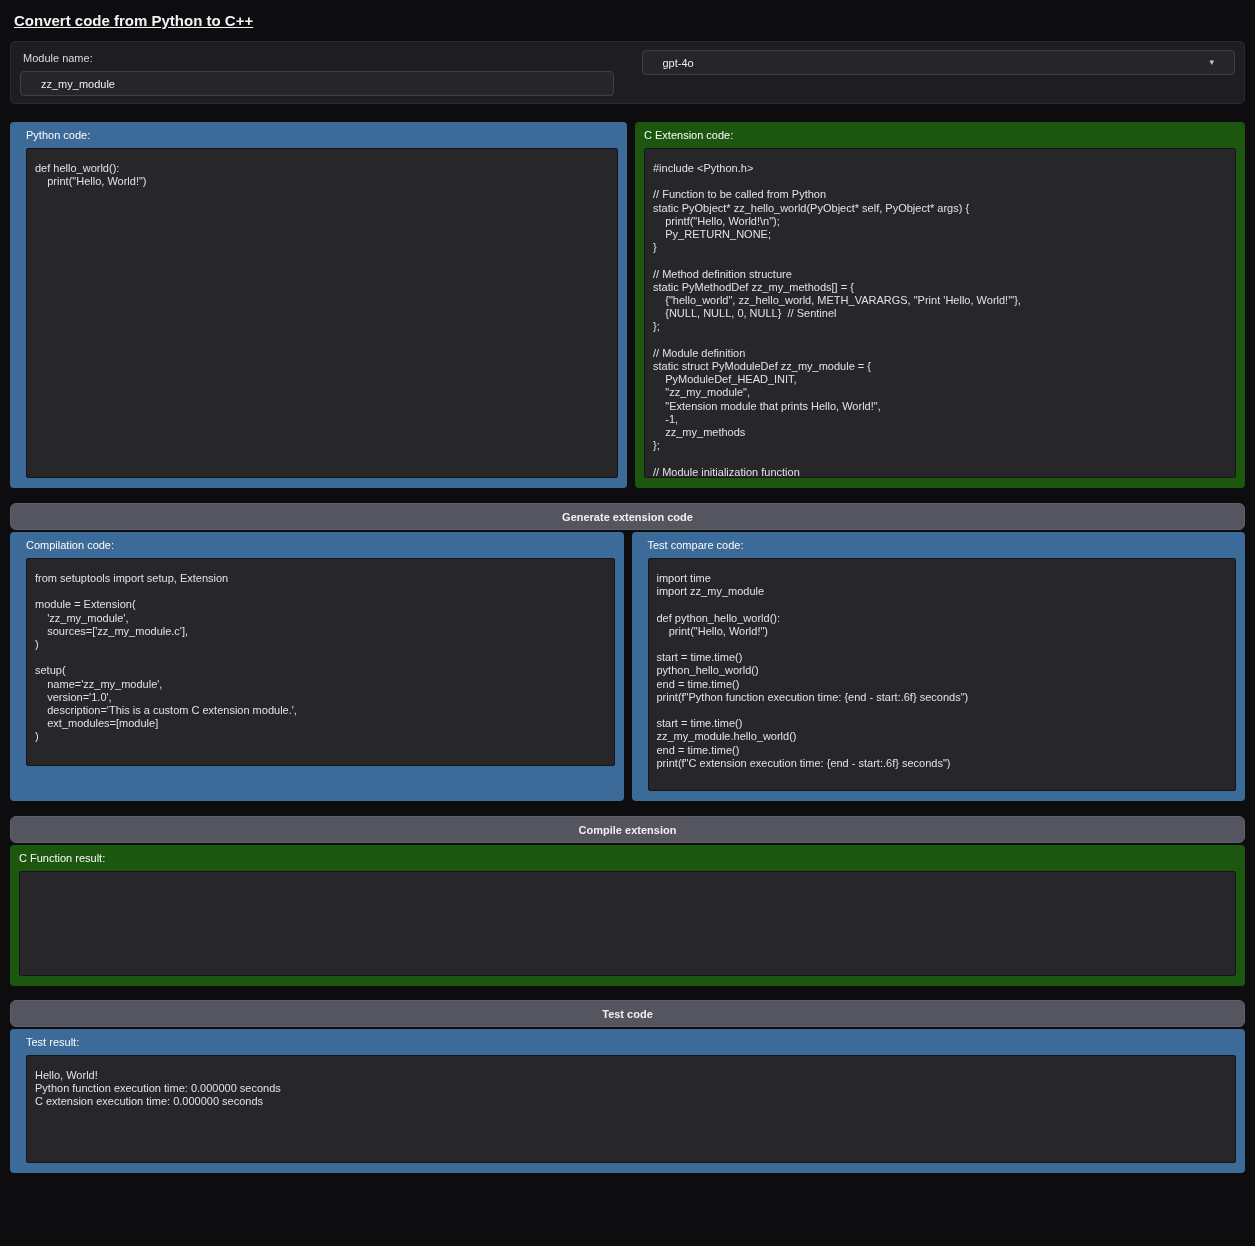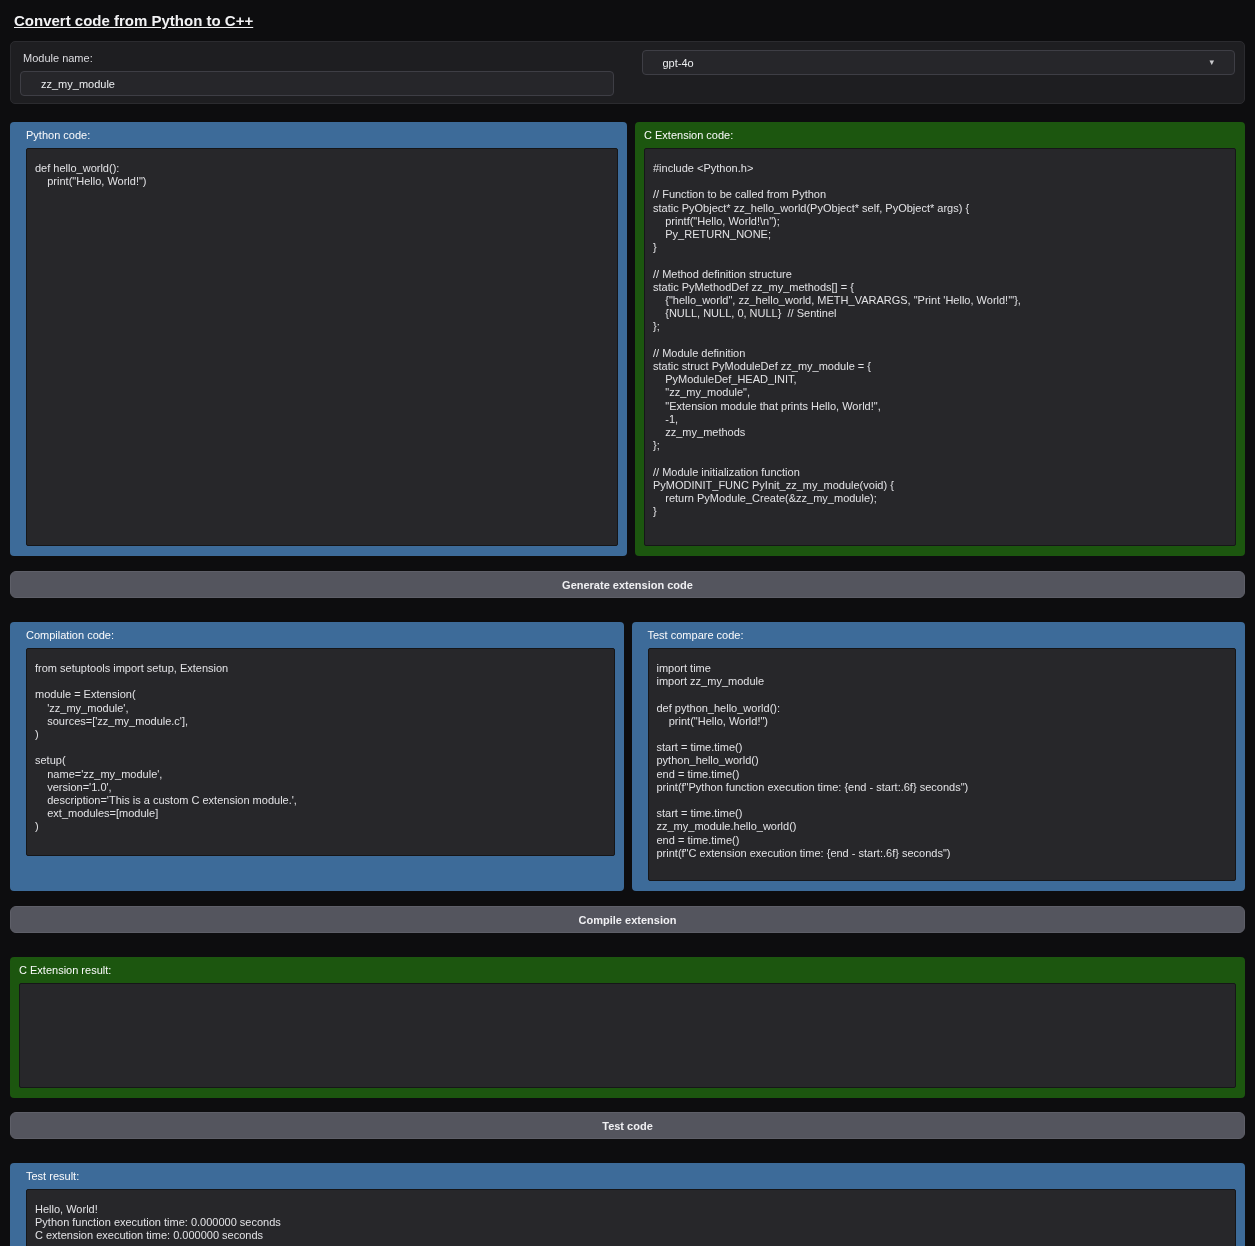--- a/index.html
+++ b/index.html
@@ -67,25 +67,25 @@
     background: #54555e;
     border: 1px solid #5e5f68;
     border-radius: 6px;
     height: 27px;
     color: #f0f0f3;
     font-family: "Liberation Sans", "DejaVu Sans", sans-serif;
     font-size: 11px;
     font-weight: bold;
     text-align: center;
     cursor: pointer;
-    margin-bottom: 24px;
+    margin-bottom: 2px;
   }
   .mb14 { margin-bottom: 14px; }
   
-  .h-code-top   { height: 398px; }
+  .h-code-top   { height: 330px; }
   .h-comp       { height: 208px; }
   .h-test-cmp   { height: 233px; }
   .h-ext-result { height: 105px; }
   .h-test-res   { height: 108px; }
   .row-mid { min-height: 250px; }
 </style>
 </head>
 <body>
 
 <h1 class="page-title">Convert code from Python to C++</h1>
@@ -178,21 +178,21 @@
 start = time.time()
 zz_my_module.hello_world()
 end = time.time()
 print(f"C extension execution time: {end - start:.6f} seconds")</div>
   </div>
 </div>
 
 <button class="action-button">Compile extension</button>
 
 <div class="panel green mb14">
-  <div class="panel-label">C Extension result:</div>
+  <div class="panel-label">C Function result:</div>
   <div class="code-area h-ext-result"></div>
 </div>
 
 <button class="action-button">Test code</button>
 
 <div class="panel blue">
   <div class="panel-label">Test result:</div>
   <div class="code-area h-test-res">Hello, World!
 Python function execution time: 0.000000 seconds
 C extension execution time: 0.000000 seconds</div>

